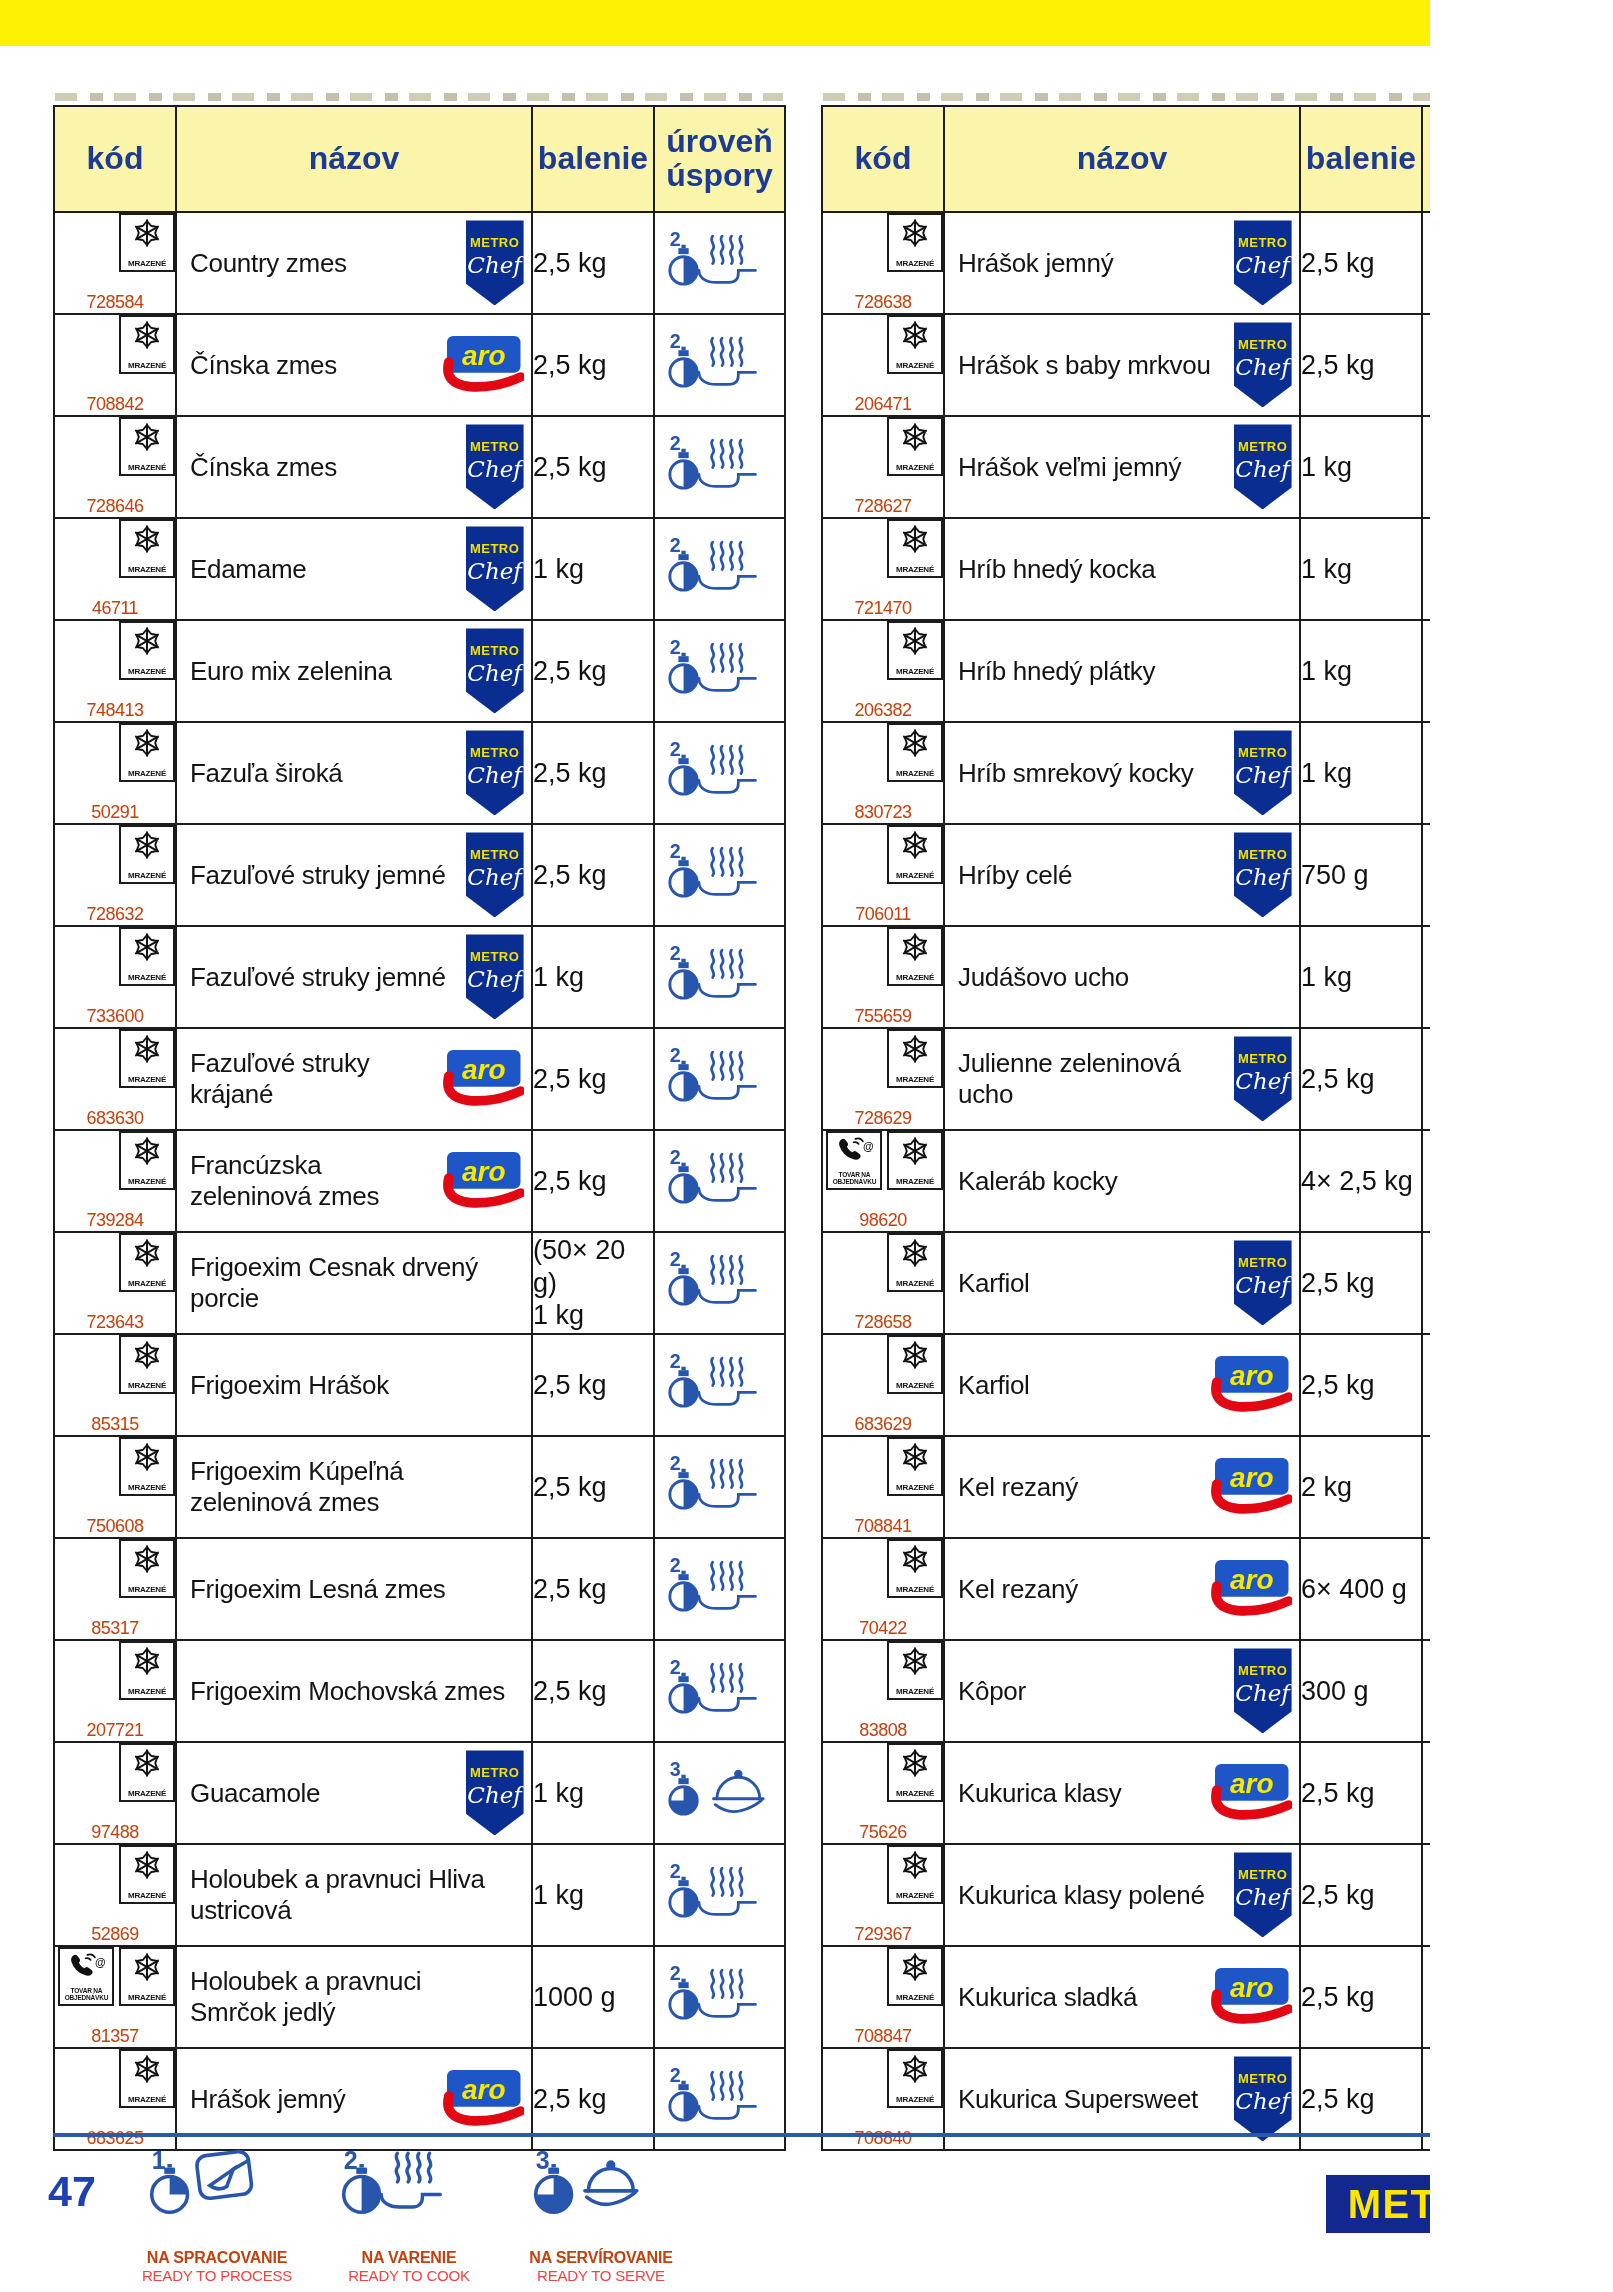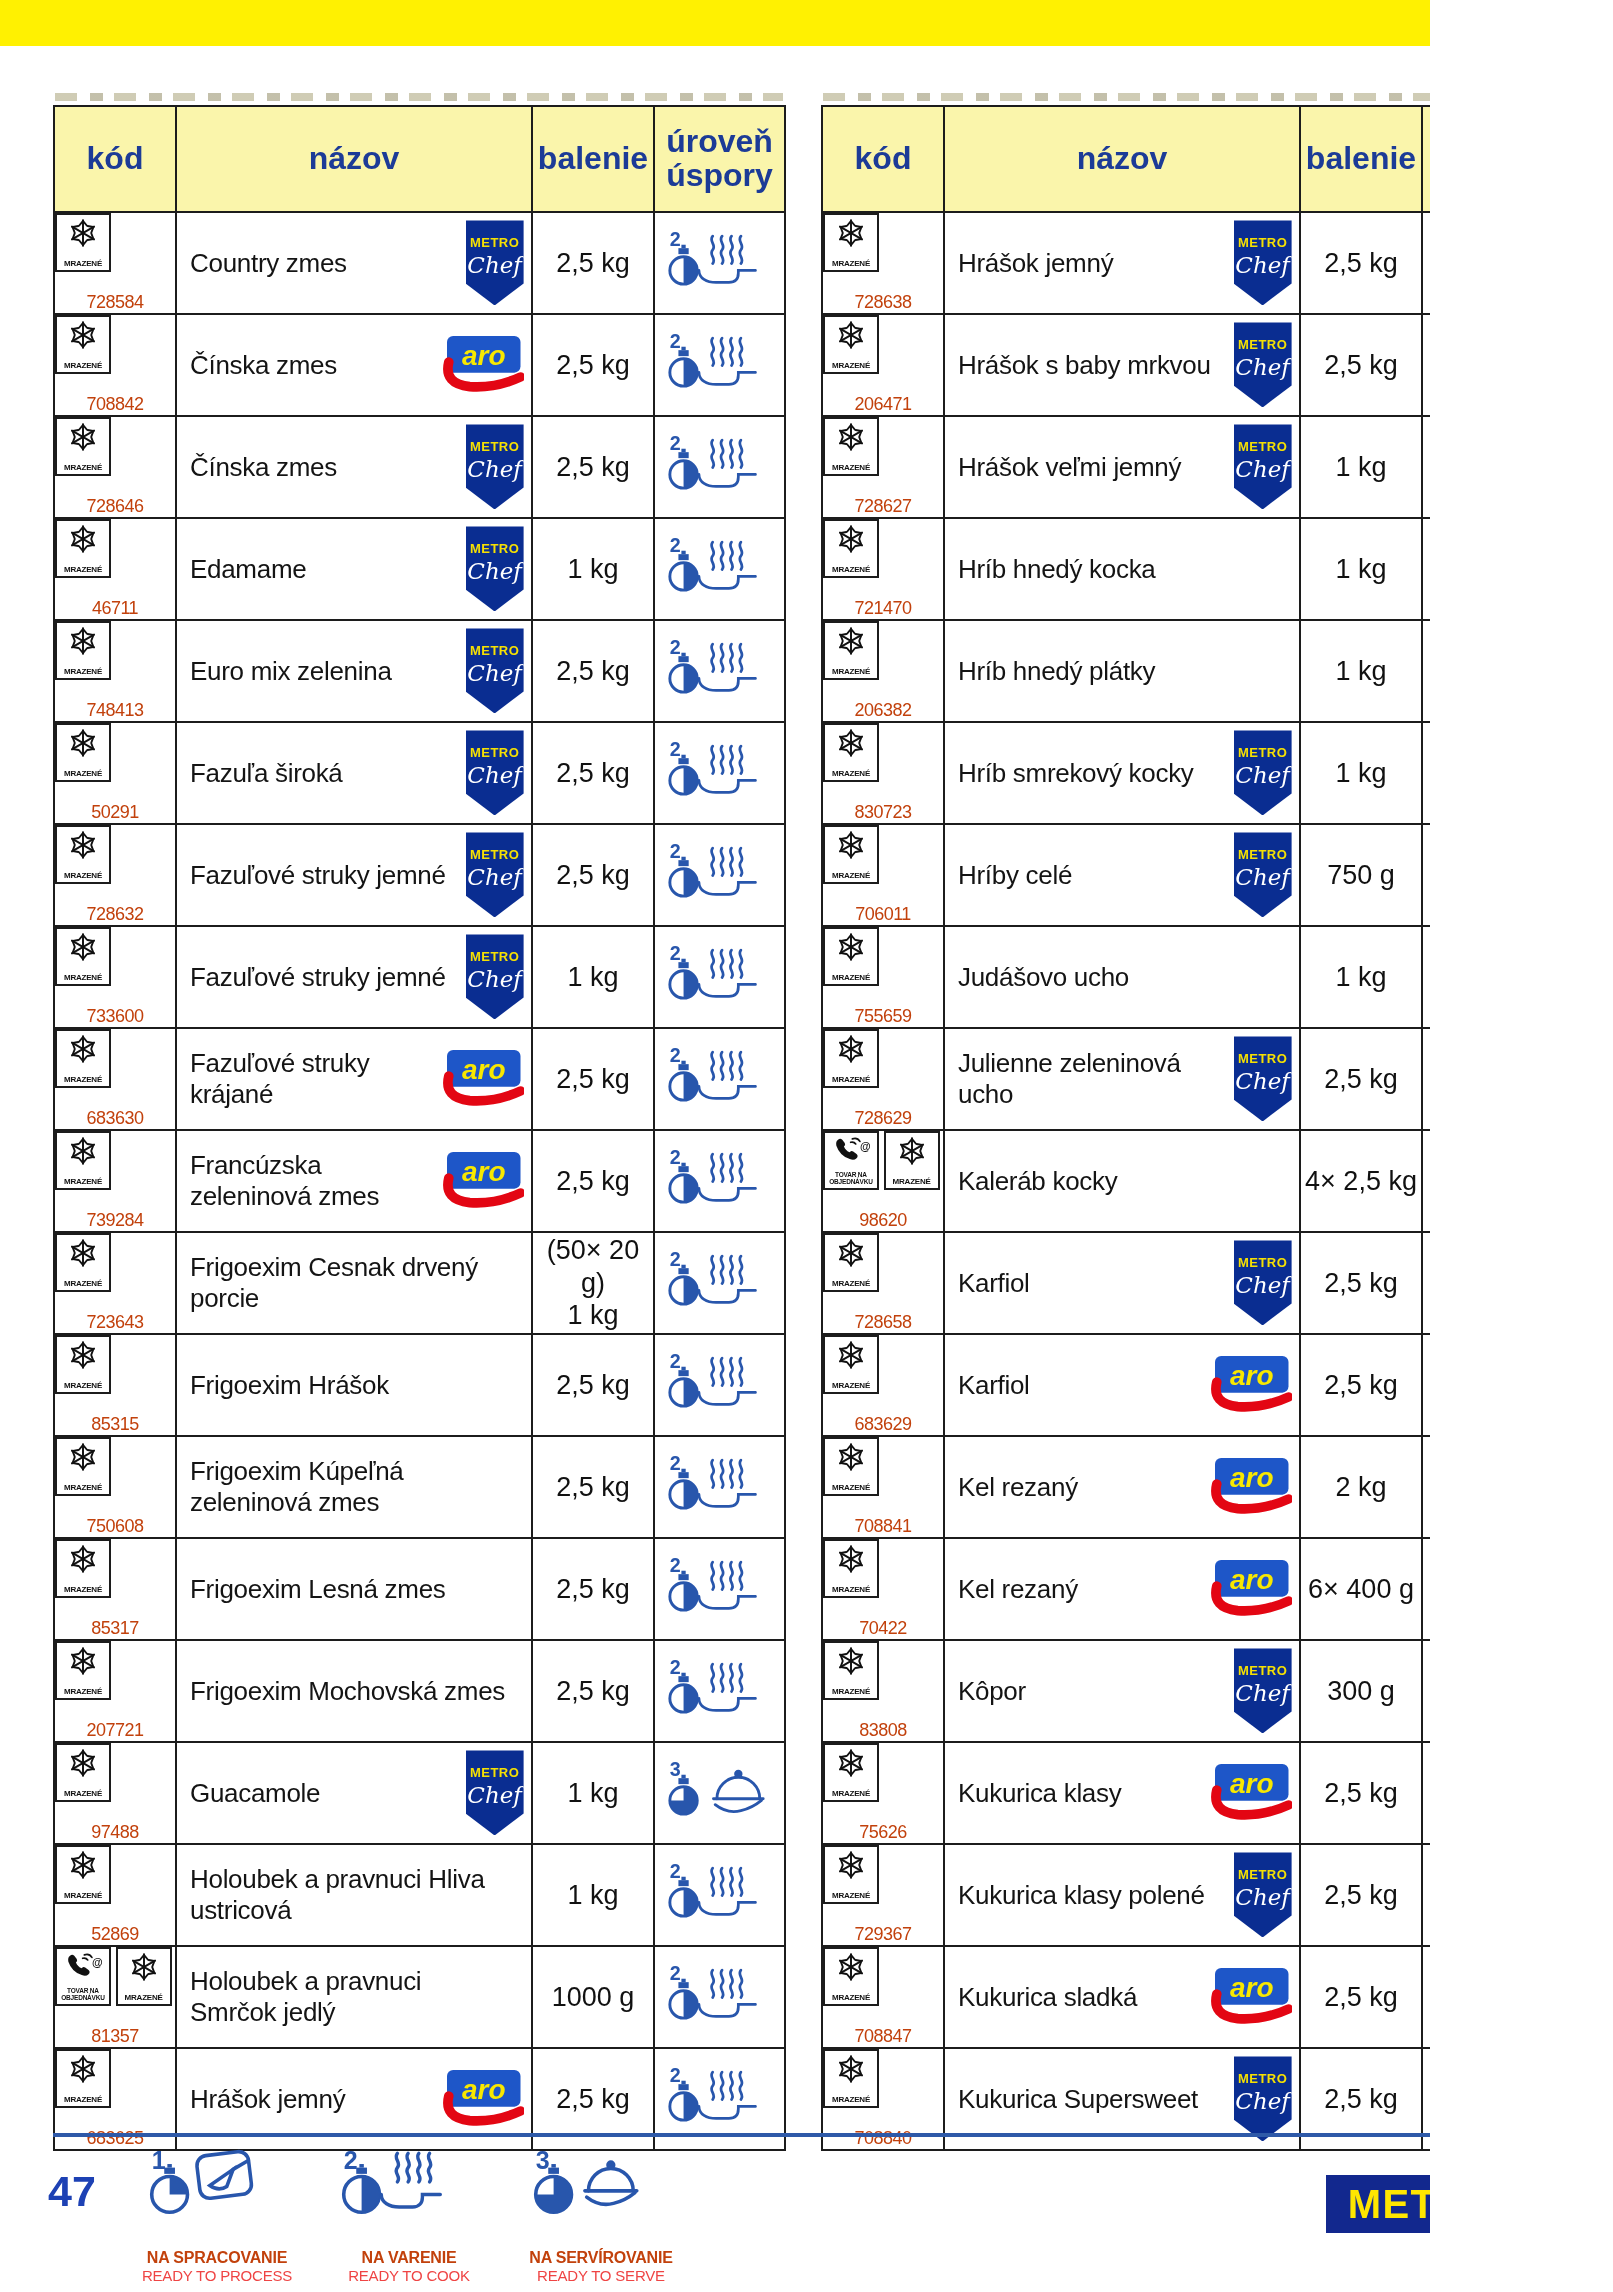--- a/index.html
+++ b/index.html
@@ -13,29 +13,29 @@
   .cutline{height:8.3px;margin:0 1.9px 3.7px 1.9px;
     background:repeating-linear-gradient(90deg,#c7c3a8 0 22px,transparent 22px 35px,#b9b59c 35px 48px,transparent 48px 59px);
     opacity:.85;}
   table{border-collapse:collapse;width:732px;table-layout:fixed;background:#fff;}
   col.c1{width:122px;} col.c2{width:356px;} col.c3{width:122px;} col.c4{width:131px;}
   th,td{border:2.8px solid #1c1c1c;padding:0;}
   thead th{height:104px;background:#FAF5AB;color:#1C3B97;font-size:32px;font-weight:bold;text-align:center;vertical-align:middle;}
   thead .hdr2{line-height:1.05;display:block;}
   tbody td{height:98px;vertical-align:middle;}
   .c-code{text-align:center;}
-  .badges{display:flex;justify-content:flex-start;align-items:flex-end;gap:4.6px;}
+  .badges{display:flex;justify-content:flex-end;align-items:flex-end;gap:4.6px;}
   .badge-box{width:56px;height:59px;border:2.3px solid #1c1c1c;background:#fff;display:flex;flex-direction:column;align-items:center;justify-content:flex-start;padding-top:2.8px;box-sizing:border-box;}
   .badge-label{font-size:8px;font-weight:bold;color:#111;letter-spacing:-0.2px;margin-top:auto;margin-bottom:1.9px;line-height:1.05;text-align:center;}
   .badge-label.two{font-size:6.5px;}
   .code{font-size:18px;color:#c2410c;margin-top:20px;letter-spacing:-0.5px;}
   .nwrap{display:flex;align-items:center;justify-content:space-between;gap:13px;padding:0 7.4px 0 13px;}
   .pname{font-size:26px;color:#141414;line-height:1.18;letter-spacing:-0.3px;text-align:left;}
   .brandslot{flex-shrink:0;display:flex;align-items:center;}
-  .c-pack{text-align:center;}
+  .c-pack{}
   .pack{font-size:27px;color:#111;white-space:pre-line;line-height:1.2;display:inline-block;}
   .c-save{text-align:center;}
 
   .chef-shield{width:58px;height:85px;background:#0A2D91;
     clip-path:polygon(0 0,100% 0,100% 74%,50% 100%,0 74%);
     display:flex;flex-direction:column;align-items:center;justify-content:flex-start;padding-top:15px;box-sizing:border-box;}
   .chef-top{color:#F5E003;font-weight:bold;font-size:13px;letter-spacing:0.5px;}
   .chef-script{color:#ffffff;font-family:"DejaVu Serif", serif;font-style:italic;font-size:23px;margin-top:1.9px;}
 
   .rule{position:absolute;left:53px;top:2133px;width:1467px;height:3.7px;background:#2E59A8;}

